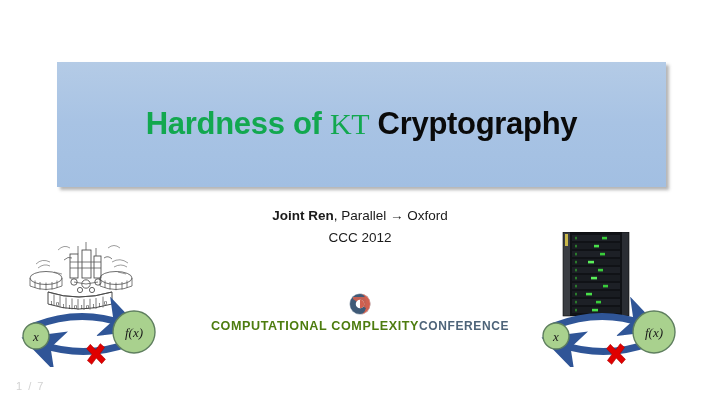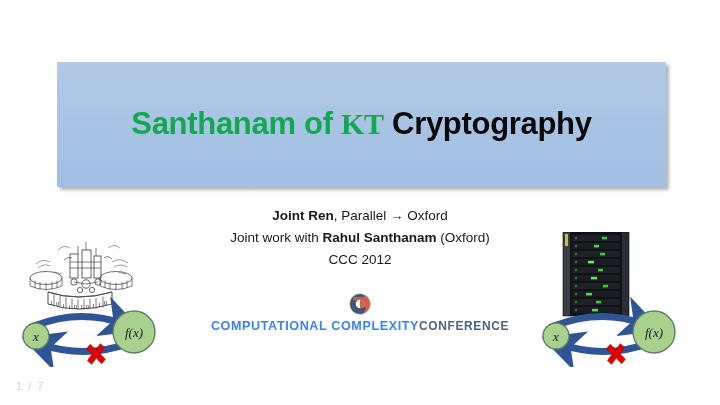--- a/index.html
+++ b/index.html
@@ -45,21 +45,21 @@
     letter-spacing: -0.3px;
   }
   #title-line-1 {
     font-size: 31px;
     margin-bottom: 1px;
   }
   #title-line-2 {
     font-size: 31px;
   }
   .t-green   { color: #12a84f; }
-  .t-kt      { color: #12a84f; font-family: "Liberation Serif", serif; font-weight: bold; font-size: 30px; }
+  .t-kt      { color: #12a84f; font-family: "Liberation Serif", serif; font-weight: normal; font-size: 30px; }
   .t-black   { color: #0a0a0a; }
   .t-red     { color: #fc0606; }
 
   
   #subtitle {
     position: absolute;
     left: 0;
     top: 205px;
     width: 720px;
     text-align: center;
@@ -86,21 +86,21 @@
     margin: 0 auto 4px auto;
     display: block;
   }
   #ccc-wordmark {
     font-size: 12.6px;
     font-weight: bold;
     letter-spacing: 0.6px;
     white-space: nowrap;
     line-height: 1;
   }
-  .ccc-a { color: #3b82f6; margin-top: 40px; }
+  .ccc-a { color: #4d7c0f; margin-top: 40px; }
   .ccc-b { color: #4e6479; font-size: 12px; }
 
   
   .diagram {
     position: absolute;
     width: 180px;
     height: 135px;
   }
   #diagram-left  { left: 8px;  top: 232px; }
   #diagram-right { left: 528px; top: 232px; }
@@ -129,26 +129,25 @@
     color: #d2d2d2;
     letter-spacing: 1.5px;
   }
 </style>
 </head>
 <body>
 
 <div id="slide">
 
   <div id="title-box">
-    <div class="title-line" id="title-line-1"><span class="t-green">Santhanam of </span><span class="t-kt">KT</span><span class="t-black"> Cryptography</span></div>
+    <div class="title-line" id="title-line-1"><span class="t-green">Hardness of </span><span class="t-kt">KT</span><span class="t-black"> Cryptography</span></div>
   </div>
 
   <div id="subtitle">
     <div class="sub-line"><b>Joint Ren</b><span>, Parallel → Oxford</span></div>
-    <div class="sub-line"><span>Joint work with </span><b>Rahul Santhanam</b><span> (Oxford)</span></div>
     <div class="sub-line">CCC 2012</div>
   </div>
 
   <div id="ccc-logo">
     <svg id="ccc-mark" viewBox="0 0 48 48">
       <defs>
         <clipPath id="ringclip">
           <path d="M24 3 a21 21 0 0 1 0 42 a21 21 0 0 1 0 -42 Z M24 13 a11 11 0 0 0 0 22 a11 11 0 0 0 0 -22 Z" clip-rule="evenodd"></path>
         </clipPath>
       </defs>

